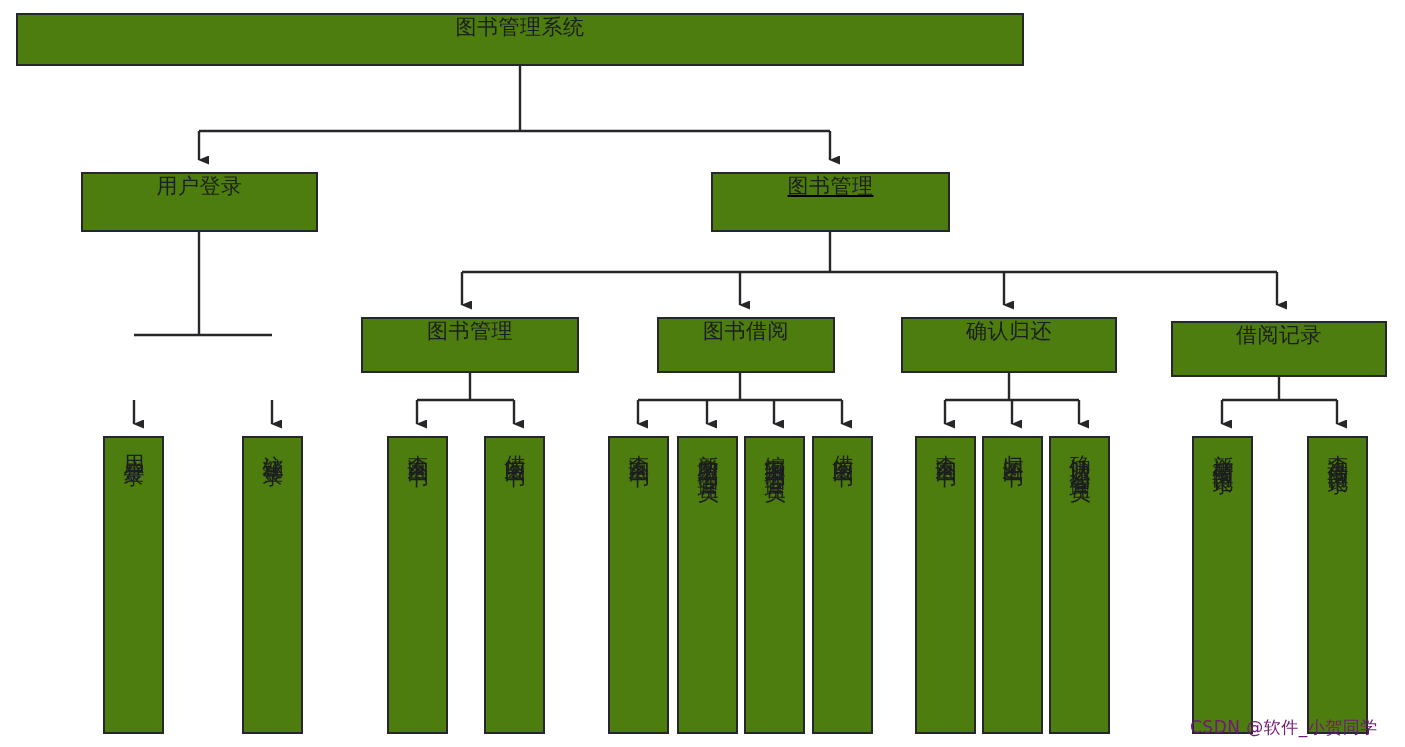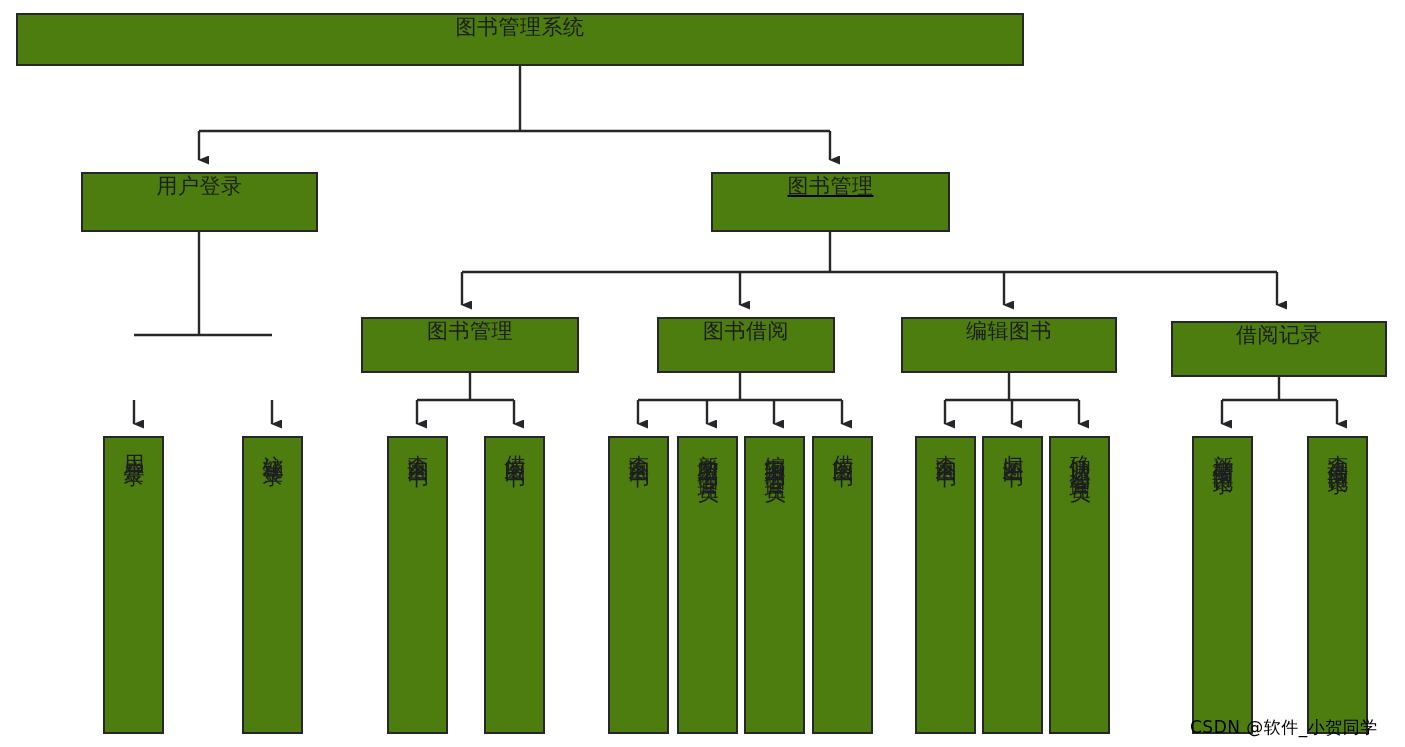--- a/index.html
+++ b/index.html
@@ -123,21 +123,21 @@
       <div class="node-box node-horizontal" style="left: 711px; top: 172px; width: 239px; height: 60px; text-decoration: underline;">
         <span class="node-label">图书管理</span>
       </div>
       <div class="node-box node-horizontal" style="left: 361px; top: 317px; width: 218px; height: 56px;">
         <span class="node-label">图书管理</span>
       </div>
       <div class="node-box node-horizontal" style="left: 657px; top: 317px; width: 178px; height: 56px;">
         <span class="node-label">图书借阅</span>
       </div>
       <div class="node-box node-horizontal" style="left: 901px; top: 317px; width: 216px; height: 56px;">
-        <span class="node-label">编辑图书</span>
+        <span class="node-label">确认归还</span>
       </div>
       <div class="node-box node-horizontal" style="left: 1171px; top: 321px; width: 216px; height: 56px;">
         <span class="node-label">借阅记录</span>
       </div>
       <div class="node-box node-vertical" style="left: 103px; top: 436px; width: 61px; height: 298px;">
         <span class="node-label">用户登录</span>
       </div>
       <div class="node-box node-vertical" style="left: 242px; top: 436px; width: 61px; height: 298px;">
         <span class="node-label">注销登录</span>
       </div>
@@ -169,15 +169,15 @@
         <span class="node-label">确认归还（管理员）</span>
       </div>
       <div class="node-box node-vertical" style="left: 1192px; top: 436px; width: 61px; height: 298px;">
         <span class="node-label">新增借阅记录</span>
       </div>
       <div class="node-box node-vertical" style="left: 1307px; top: 436px; width: 61px; height: 298px;">
         <span class="node-label">查询借阅记录</span>
       </div>
     </div>
 
-  <div class="watermark" style="left: 1190px; top: 716px; color: #000000;">CSDN @软件_小贺同学</div>
+  <div class="watermark" style="left: 1190px; top: 716px; color: #701a75;">CSDN @软件_小贺同学</div>
 
 </div>
 
 </body></html>

